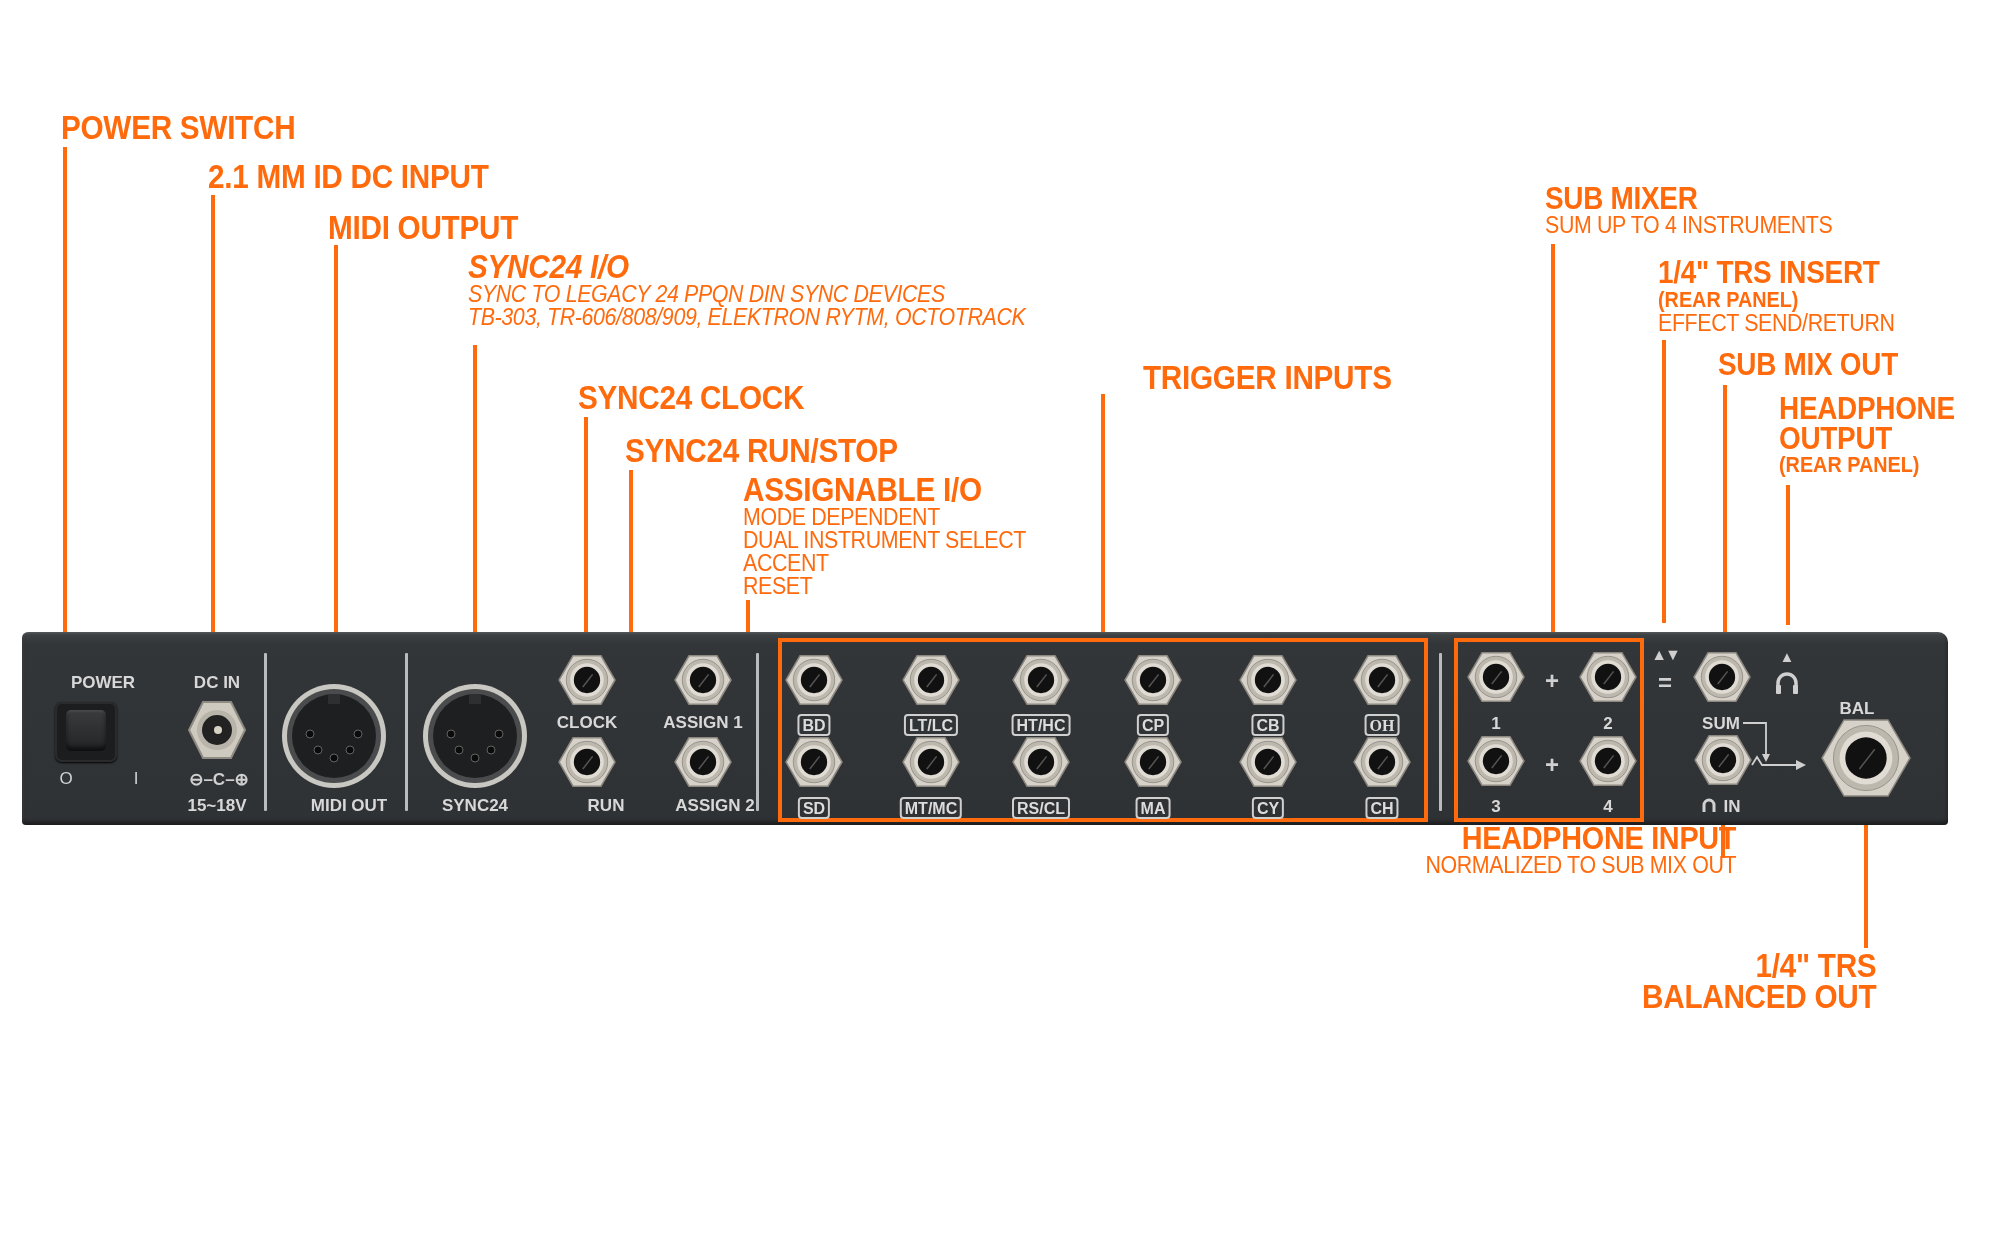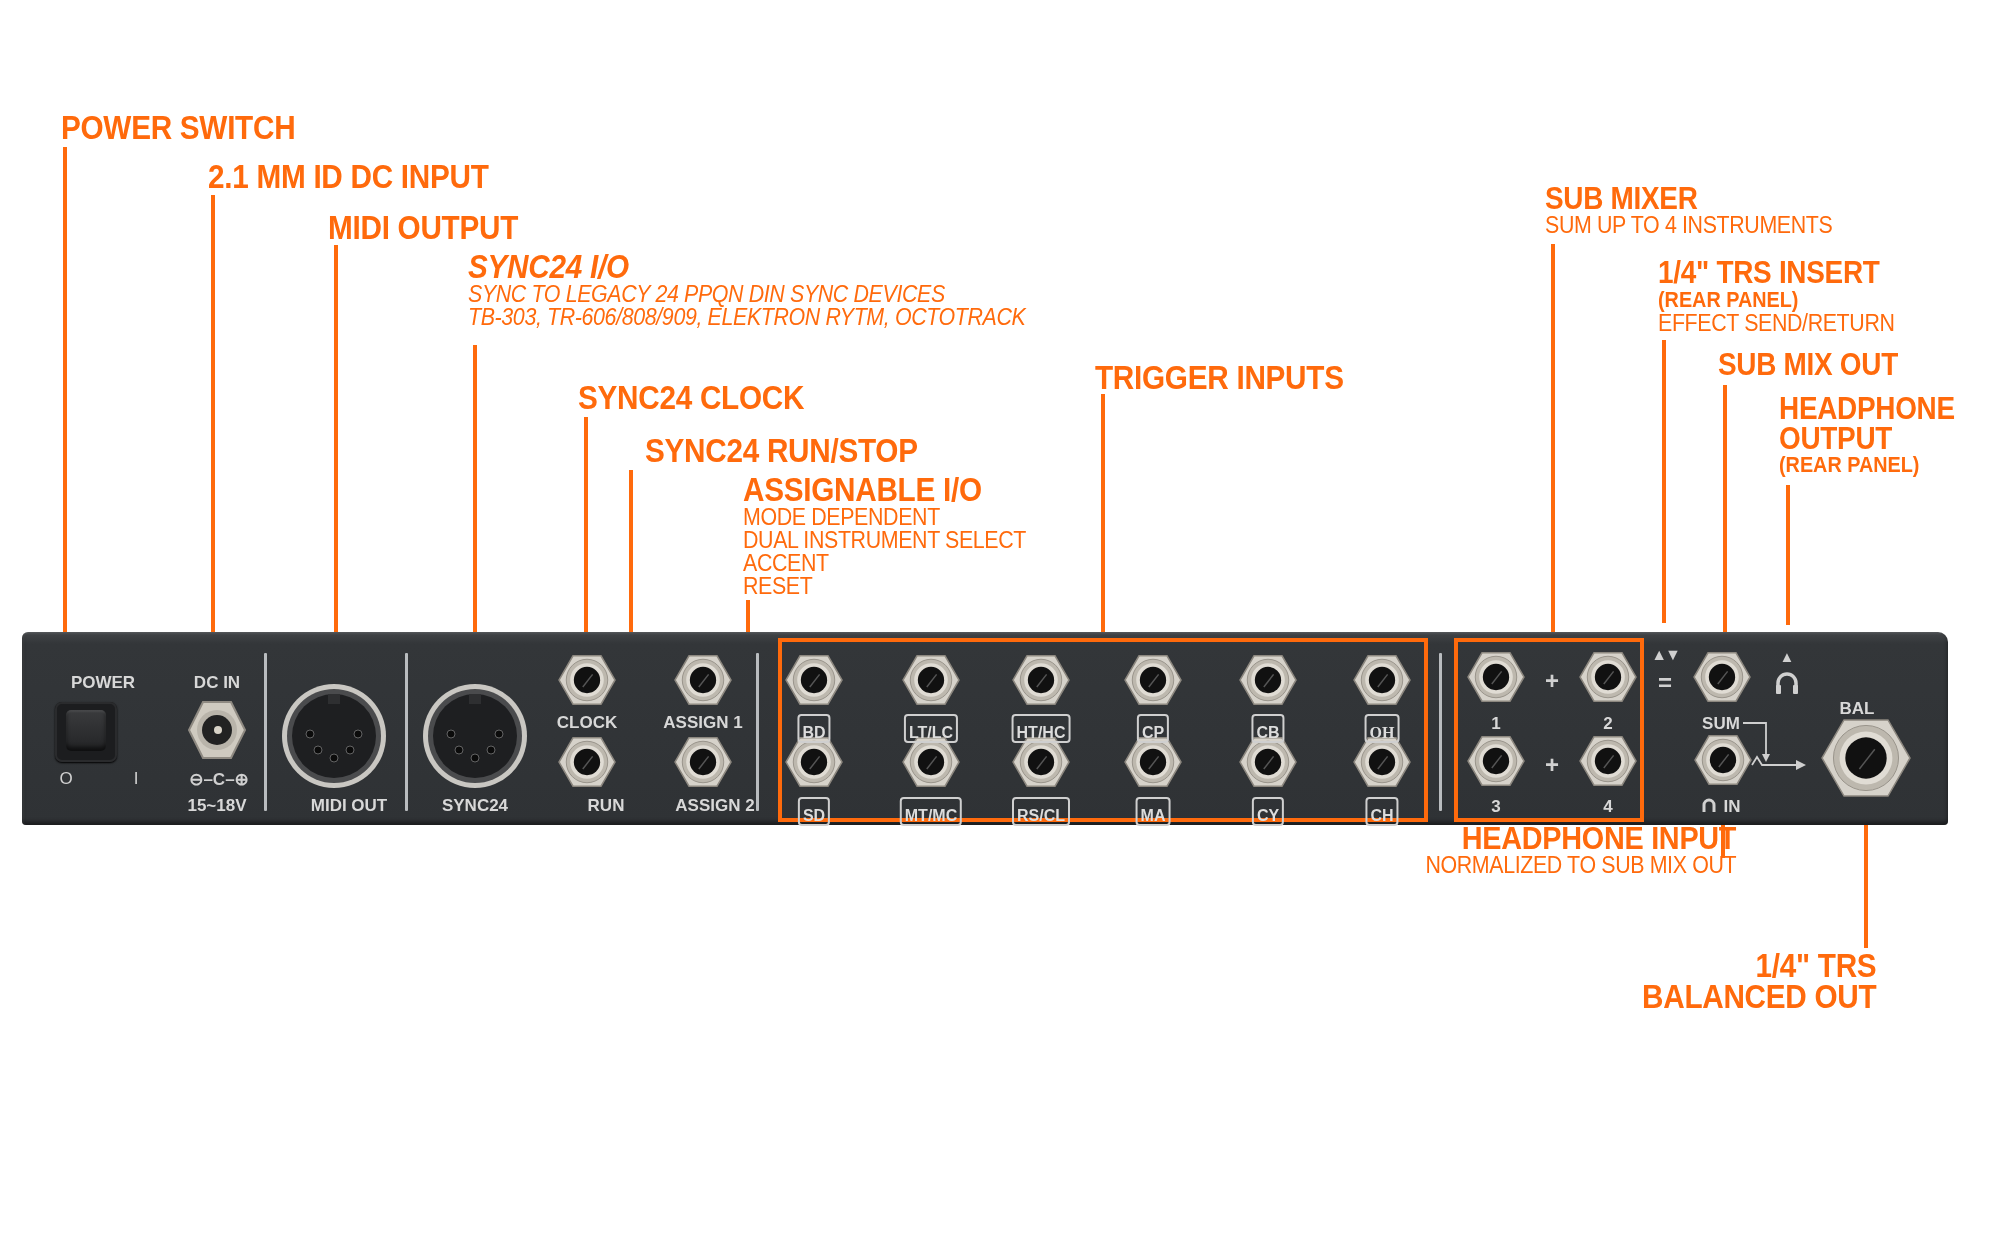--- a/index.html
+++ b/index.html
@@ -10,21 +10,21 @@
   .callout .sb{display:block;font-weight:bold;font-size:22px;transform:scaleX(0.9);transform-origin:left top;line-height:24px;}
   .callout.right .t,.callout.right .s,.callout.right .sb{transform-origin:right top;text-align:right;}
   .callout.right{text-align:right;}
   .vline{position:absolute;background:#ff6a0c;width:4px;}
   .hline{position:absolute;background:#ff6a0c;height:4px;}
   #panel{position:absolute;left:22px;top:632px;width:1926px;height:193px;
     background:linear-gradient(#55585b 0,#3e4144 3px,#333639 12px,#2f3235 100%);
     border-radius:6px 10px 4px 4px;box-shadow:inset 0 -3px 4px rgba(0,0,0,.5), inset 2px 0 2px rgba(255,255,255,.08);}
   .plabel{position:absolute;color:#d8d8d8;font-weight:bold;font-size:17px;white-space:nowrap;transform:translateX(-50%);line-height:1;}
   .boxlabel{position:absolute;color:#dcdcdc;font-weight:bold;font-size:16px;white-space:nowrap;transform:translateX(-50%);
-    border:2px solid #cfcfcf;border-radius:4px;padding:8px 3px 0 3px;line-height:17px;}
+    border:2px solid #cfcfcf;border-radius:4px;padding:1px 3px 0 3px;line-height:17px;}
   .divider{position:absolute;width:3px;background:#b9bcbf;top:653px;height:158px;border-radius:1px;}
   .obox{position:absolute;border:4px solid #ff6a0c;box-sizing:border-box;}
   svg.jack{position:absolute;overflow:visible;}
   .sym{position:absolute;color:#d0d0d0;font-weight:bold;line-height:1;transform:translate(-50%,-50%);}
 </style>
 </head>
 <body>
 
 <div class="callout" style="left:61px;top:111px;">
   <span class="t">POWER SWITCH</span>
@@ -46,38 +46,38 @@
   <span class="s">SYNC TO LEGACY 24 PPQN DIN SYNC DEVICES</span>
   <span class="s">TB-303, TR-606/808/909, ELEKTRON RYTM, OCTOTRACK</span>
 </div>
 <div class="vline" style="left:473px;top:345px;height:333px;"></div>
 
 <div class="callout" style="left:578px;top:381px;">
   <span class="t">SYNC24 CLOCK</span>
 </div>
 <div class="vline" style="left:584px;top:417px;height:224px;"></div>
 
-<div class="callout" style="left:625px;top:434px;margin-left:20px;">
+<div class="callout" style="left:625px;top:434px;">
   <span class="t">SYNC24 RUN/STOP</span>
 </div>
 <div class="vline" style="left:629px;top:470px;height:293px;"></div>
 <div class="hline" style="left:615px;top:759px;width:18px;"></div>
 
 <div class="callout" style="left:743px;top:473px;">
   <span class="t">ASSIGNABLE I/O</span>
   <span class="s">MODE DEPENDENT</span>
   <span class="s">DUAL INSTRUMENT SELECT</span>
   <span class="s">ACCENT</span>
   <span class="s">RESET</span>
 </div>
 <div class="vline" style="left:746px;top:600px;height:163px;"></div>
 <div class="hline" style="left:734px;top:679px;width:16px;"></div>
 <div class="hline" style="left:734px;top:759px;width:16px;"></div>
 
-<div class="callout" style="left:1095px;top:361px;text-align:right;">
+<div class="callout" style="left:1143px;top:361px;text-align:right;">
   <span class="t">TRIGGER INPUTS</span>
 </div>
 <div class="vline" style="left:1101px;top:394px;height:246px;"></div>
 
 <div class="callout" style="left:1545px;top:183px;">
   <span class="t" style="font-size:31px;">SUB MIXER</span>
   <span class="s">SUM UP TO 4 INSTRUMENTS</span>
 </div>
 <div class="vline" style="left:1551px;top:244px;height:396px;"></div>
 

